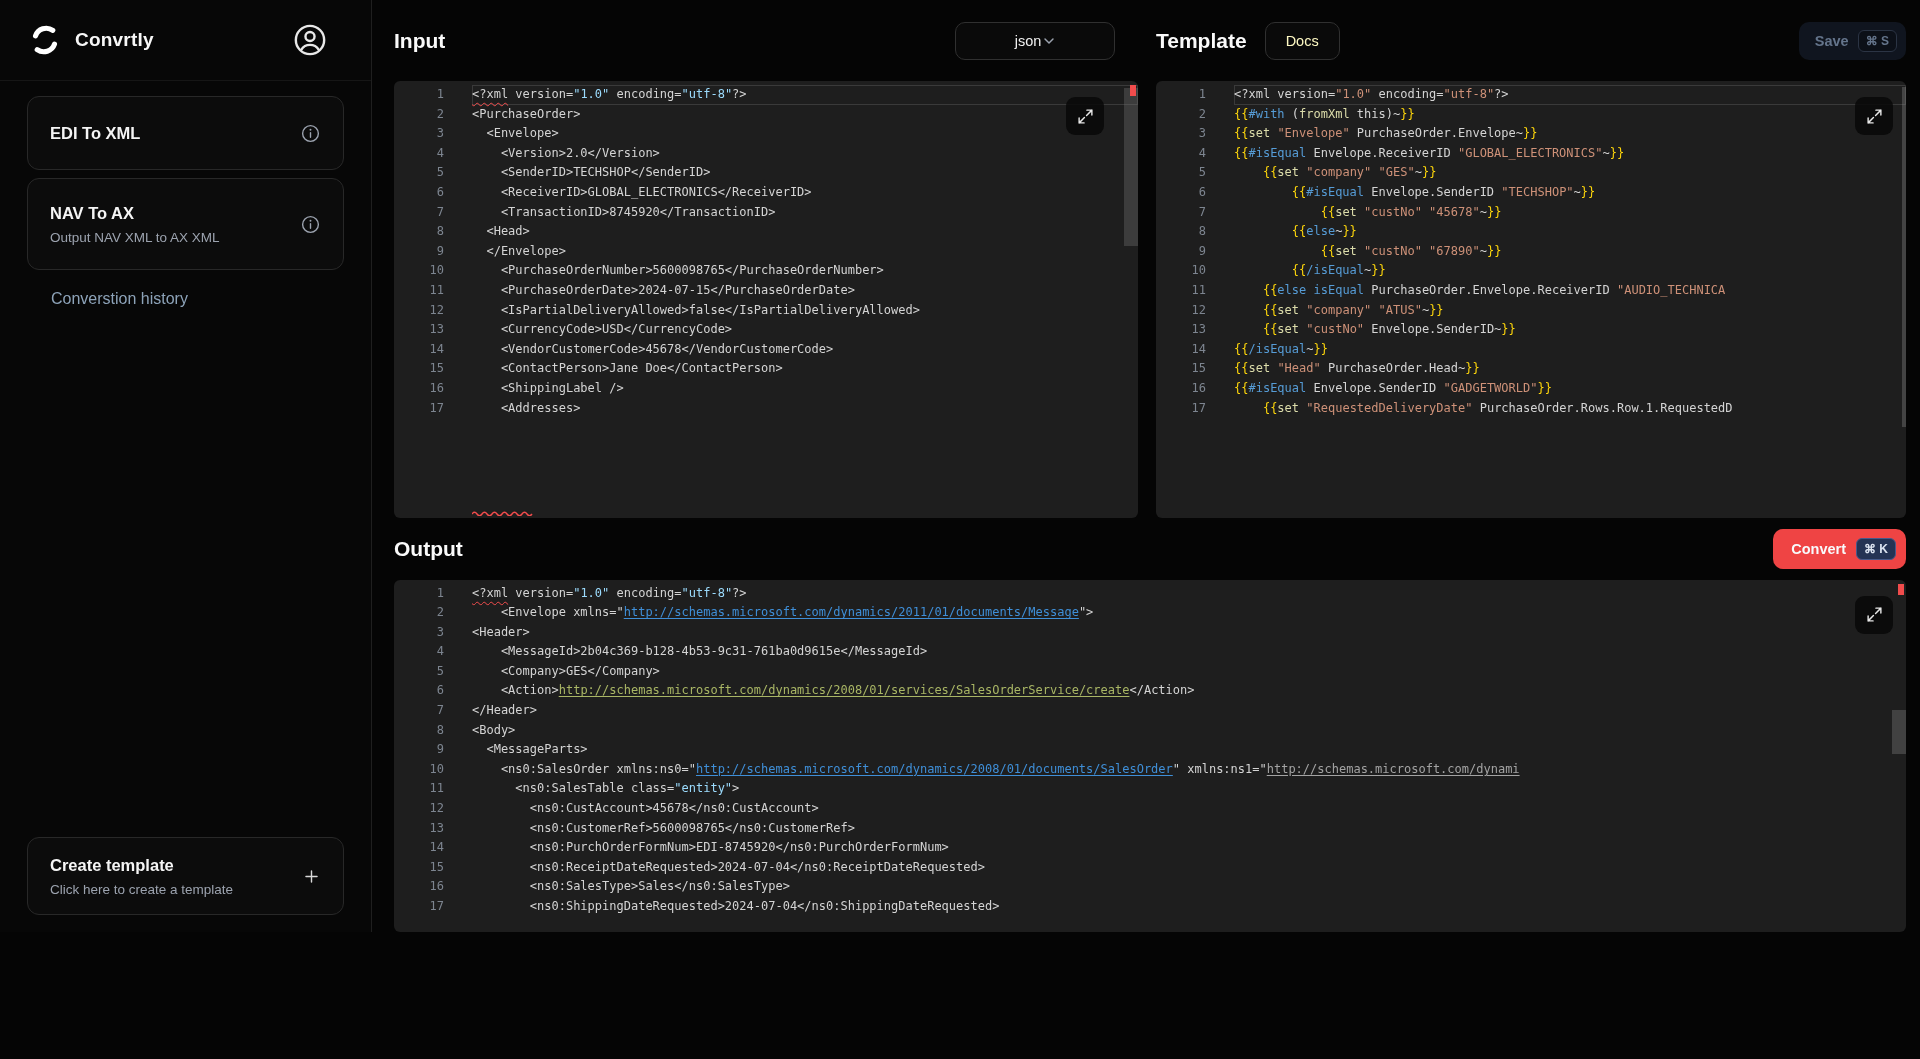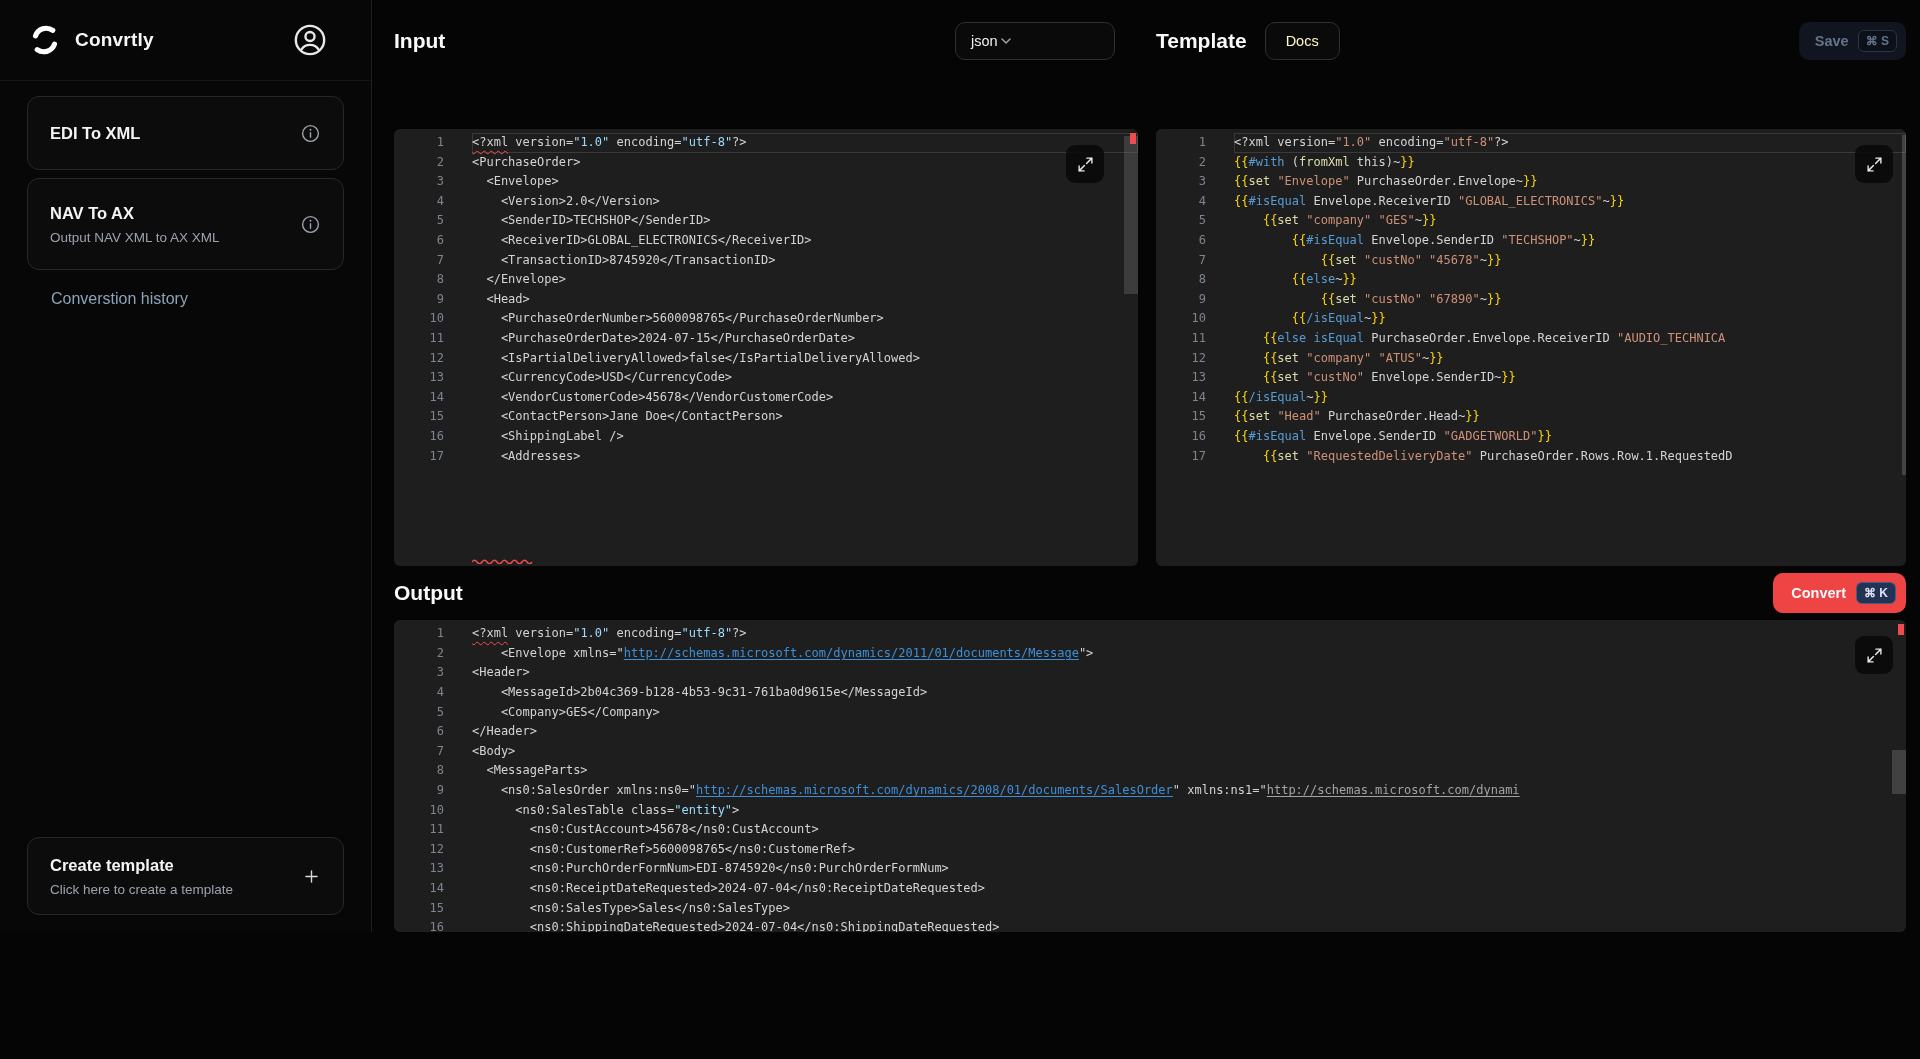--- a/index.html
+++ b/index.html
@@ -28,30 +28,30 @@
   .card-2 { height:92px; margin-top:8px; }
   .card-title { font-size:16.5px; font-weight:700; color:#f5f5f5; }
   .card-sub { font-size:13.5px; color:#9ca3af; margin-top:7px; font-weight:400; }
   .history { margin:20px 0 0 24px; font-size:16px; color:#8da3b9; cursor:pointer; }
   .spacer { flex:1; }
   .create-card { height:78px; }
 
   
   .main { flex:1; min-width:0; display:flex; flex-direction:column; padding:0 14px 0 22px; }
   .top { display:flex; gap:18px; }
-  .panel { display:flex; flex-direction:column; min-width:0;gap:48px; }
+  .panel { display:flex; flex-direction:column; min-width:0; }
   .panel-input { width:744px; flex:none; }
   .panel-template { flex:1; }
   .p-head { height:81px; display:flex; align-items:center; }
   .p-head-input { justify-content:space-between; padding-right:23px; }
   .p-head-template { gap:18px; }
   .p-title { font-size:21px; font-weight:700; margin:0; color:#fafafa; }
 
   .select { width:160px; height:38px; border:1px solid #303030; background:#0a0a0a;
-    border-radius:10px; display:flex; align-items:center; justify-content:flex-start;
+    border-radius:10px; display:flex; align-items:center; justify-content:center;
     padding:0 13px 0 15px; font-size:14.5px; color:#f0f0f0; cursor:pointer; }
   .btn-docs { height:38px; padding:0 20px; border:1px solid #303030; background:#0a0a0a;
     border-radius:10px; color:#fef9c3; font-size:14.5px; font-weight:500; cursor:pointer; font-family:inherit; }
   .btn-save { margin-left:auto; height:38px; display:flex; align-items:center; gap:9px;
     background:#10151f; border:0; border-radius:10px; padding:0 9px 0 16px;
     color:#64748b; font-size:14.5px; font-weight:600; cursor:default; font-family:inherit; }
   .kbd { border:1px solid #2b3444; background:#0c1018; border-radius:6px;
     padding:3px 7px; font-size:12px; color:#64748b; font-family:inherit; }
   .out-head { height:84px; display:flex; align-items:center; }
   .btn-convert { margin-left:auto; height:40px; display:flex; align-items:center; gap:10px;
@@ -200,22 +200,22 @@
               <div class="ln">17</div>
             </div>
           <div class="code">
               <div class="row current"><span class="tk-sq">&lt;?xml</span><span class="tk-p"> version=</span><span class="tk-sb">"1.0"</span><span class="tk-p"> encoding=</span><span class="tk-sb">"utf-8"</span><span class="tk-p">?&gt;</span></div>
               <div class="row"><span class="tk-p">&lt;PurchaseOrder&gt;</span></div>
               <div class="row"><span class="tk-p">  &lt;Envelope&gt;</span></div>
               <div class="row"><span class="tk-p">    &lt;Version&gt;2.0&lt;/Version&gt;</span></div>
               <div class="row"><span class="tk-p">    &lt;SenderID&gt;TECHSHOP&lt;/SenderID&gt;</span></div>
               <div class="row"><span class="tk-p">    &lt;ReceiverID&gt;GLOBAL_ELECTRONICS&lt;/ReceiverID&gt;</span></div>
               <div class="row"><span class="tk-p">    &lt;TransactionID&gt;8745920&lt;/TransactionID&gt;</span></div>
+              <div class="row"><span class="tk-p">  &lt;Head&gt;</span></div>
               <div class="row"><span class="tk-p">  &lt;/Envelope&gt;</span></div>
-              <div class="row"><span class="tk-p">  &lt;Head&gt;</span></div>
               <div class="row"><span class="tk-p">    &lt;PurchaseOrderNumber&gt;5600098765&lt;/PurchaseOrderNumber&gt;</span></div>
               <div class="row"><span class="tk-p">    &lt;PurchaseOrderDate&gt;2024-07-15&lt;/PurchaseOrderDate&gt;</span></div>
               <div class="row"><span class="tk-p">    &lt;IsPartialDeliveryAllowed&gt;false&lt;/IsPartialDeliveryAllowed&gt;</span></div>
               <div class="row"><span class="tk-p">    &lt;CurrencyCode&gt;USD&lt;/CurrencyCode&gt;</span></div>
               <div class="row"><span class="tk-p">    &lt;VendorCustomerCode&gt;45678&lt;/VendorCustomerCode&gt;</span></div>
               <div class="row"><span class="tk-p">    &lt;ContactPerson&gt;Jane Doe&lt;/ContactPerson&gt;</span></div>
               <div class="row"><span class="tk-p">    &lt;ShippingLabel /&gt;</span></div>
               <div class="row"><span class="tk-p">    &lt;Addresses&gt;</span></div>
             </div>
           <button class="expand">
@@ -317,20 +317,21 @@
           <div class="ln">15</div>
           <div class="ln">16</div>
           <div class="ln">17</div>
         </div>
       <div class="code">
           <div class="row"><span class="tk-sq">&lt;?xml</span><span class="tk-p"> version=</span><span class="tk-sb">"1.0"</span><span class="tk-p"> encoding=</span><span class="tk-sb">"utf-8"</span><span class="tk-p">?&gt;</span></div>
           <div class="row"><span class="tk-p">    &lt;Envelope xmlns="</span><span class="tk-lb">http://schemas.microsoft.com/dynamics/2011/01/documents/Message</span><span class="tk-p">"&gt;</span></div>
           <div class="row"><span class="tk-p">&lt;Header&gt;</span></div>
           <div class="row"><span class="tk-p">    &lt;MessageId&gt;2b04c369-b128-4b53-9c31-761ba0d9615e&lt;/MessageId&gt;</span></div>
           <div class="row"><span class="tk-p">    &lt;Company&gt;GES&lt;/Company&gt;</span></div>
+          <div class="row"><span class="tk-p">    &lt;Action&gt;</span><span class="tk-lg">http://schemas.microsoft.com/dynamics/2008/01/services/SalesOrderService/create</span><span class="tk-p">&lt;/Action&gt;</span></div>
           <div class="row"><span class="tk-p">&lt;/Header&gt;</span></div>
           <div class="row"><span class="tk-p">&lt;Body&gt;</span></div>
           <div class="row"><span class="tk-p">  &lt;MessageParts&gt;</span></div>
           <div class="row"><span class="tk-p">    &lt;ns0:SalesOrder xmlns:ns0="</span><span class="tk-lb">http://schemas.microsoft.com/dynamics/2008/01/documents/SalesOrder</span><span class="tk-p">" xmlns:ns1="</span><span class="tk-lo">http://schemas.microsoft.com/dynami</span></div>
           <div class="row"><span class="tk-p">      &lt;ns0:SalesTable class=</span><span class="tk-sb">"entity"</span><span class="tk-p">&gt;</span></div>
           <div class="row"><span class="tk-p">        &lt;ns0:CustAccount&gt;45678&lt;/ns0:CustAccount&gt;</span></div>
           <div class="row"><span class="tk-p">        &lt;ns0:CustomerRef&gt;5600098765&lt;/ns0:CustomerRef&gt;</span></div>
           <div class="row"><span class="tk-p">        &lt;ns0:PurchOrderFormNum&gt;EDI-8745920&lt;/ns0:PurchOrderFormNum&gt;</span></div>
           <div class="row"><span class="tk-p">        &lt;ns0:ReceiptDateRequested&gt;2024-07-04&lt;/ns0:ReceiptDateRequested&gt;</span></div>
           <div class="row"><span class="tk-p">        &lt;ns0:SalesType&gt;Sales&lt;/ns0:SalesType&gt;</span></div>

